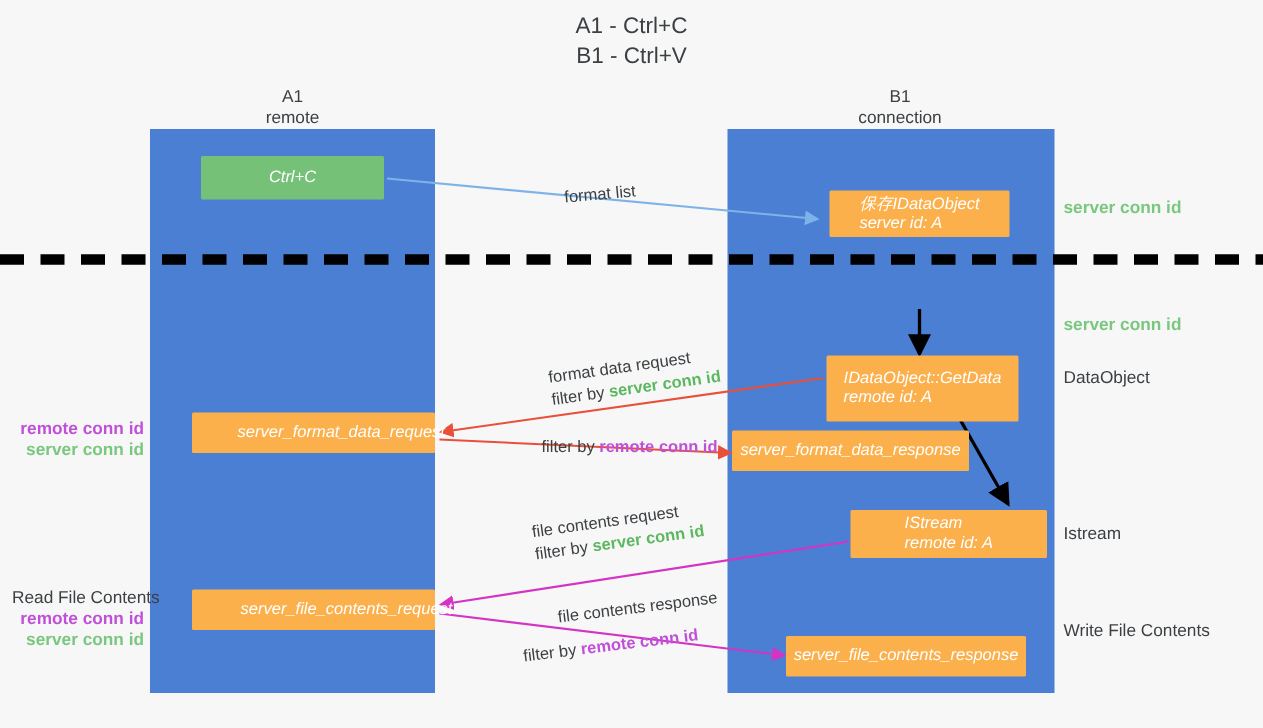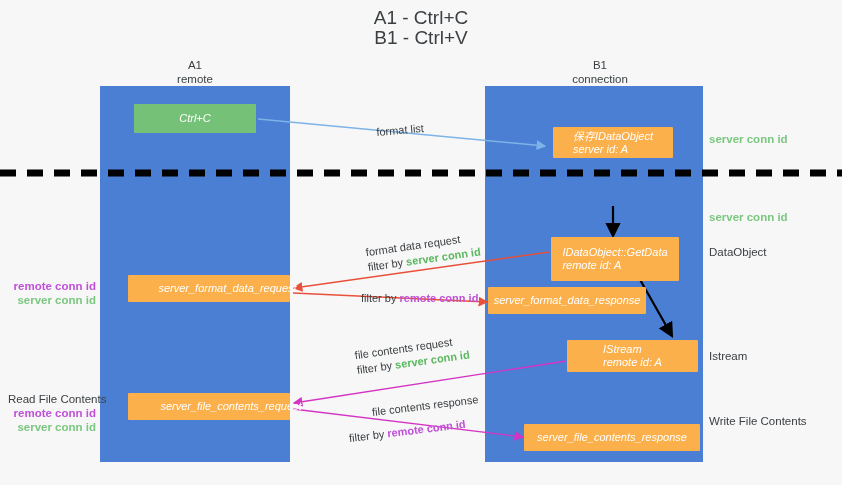--- a/index.html
+++ b/index.html
@@ -27,21 +27,21 @@
     left: 0; top: 0;
     width: 842px;
     height: 485px;
     pointer-events: none;
   }
   .title {
     position: absolute;
     left: 0; top: 8px;
     width: 842px;
     text-align: center;
-    font-size: 19px;
+    font-size: 15px;
     line-height: 20px;
     color: #3c4043;
     white-space: pre-line;
   }
   .col-header {
     position: absolute;
     text-align: center;
     font-size: 11.5px;
     line-height: 14px;
     color: #3c4043;
@@ -159,21 +159,21 @@
 
   <div class="node orange" style="left:567px; top:340px; width:131px; height:32px;">IStream
 remote id: A</div>
 
   <div class="node orange" style="left:128px; top:275px; width:162px; height:27px;padding-left:37px;">server_format_data_request</div>
 
   <div class="node orange" style="left:488px; top:287px; width:158px; height:27px;">server_format_data_response</div>
 
   <div class="node orange" style="left:128px; top:393px; width:162px; height:27px;padding-left:44px;">server_file_contents_request</div>
 
-  <div class="node orange" style="left:524px; top:424px; width:176px; height:27px;">server_file_contents_response</div>
+  <div class="node orange" style="left:524px; top:424px; width:160px; height:27px;">server_file_contents_response</div>
 
   <div class="side-label green" style="left:709px; top:132px;">server conn id</div>
   <div class="side-label green" style="left:709px; top:210px;">server conn id</div>
   <div class="side-label" style="left:709px; top:245px;">DataObject</div>
   <div class="side-label" style="left:709px; top:349px;">Istream</div>
   <div class="side-label" style="left:709px; top:414px;text-align:center;">Write File Contents</div>
 
   <div class="stack-label" style="left:8px; top:279px; width:88px;">
     <span class="m">remote conn id</span>
     <span class="g">server conn id</span>

